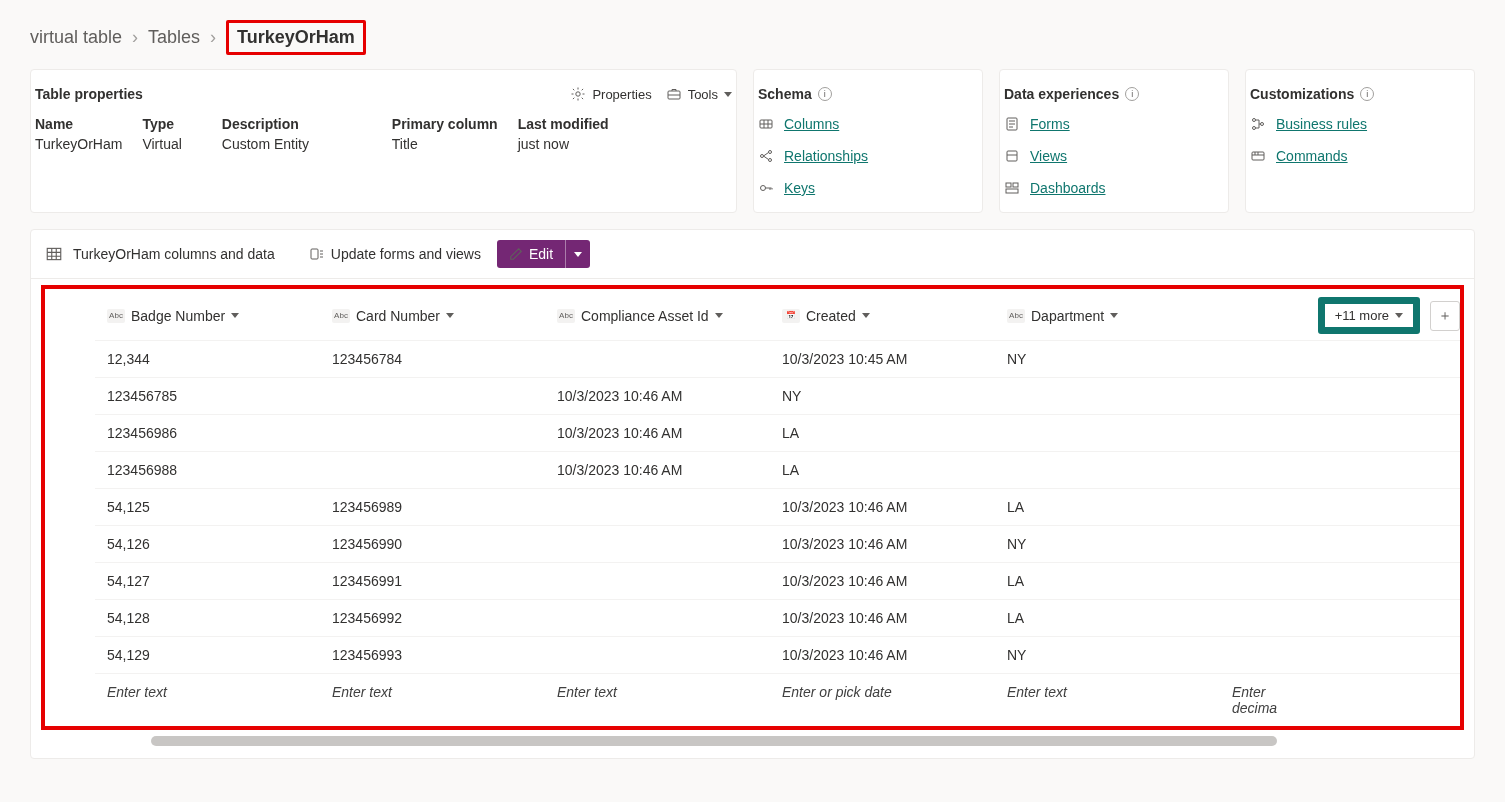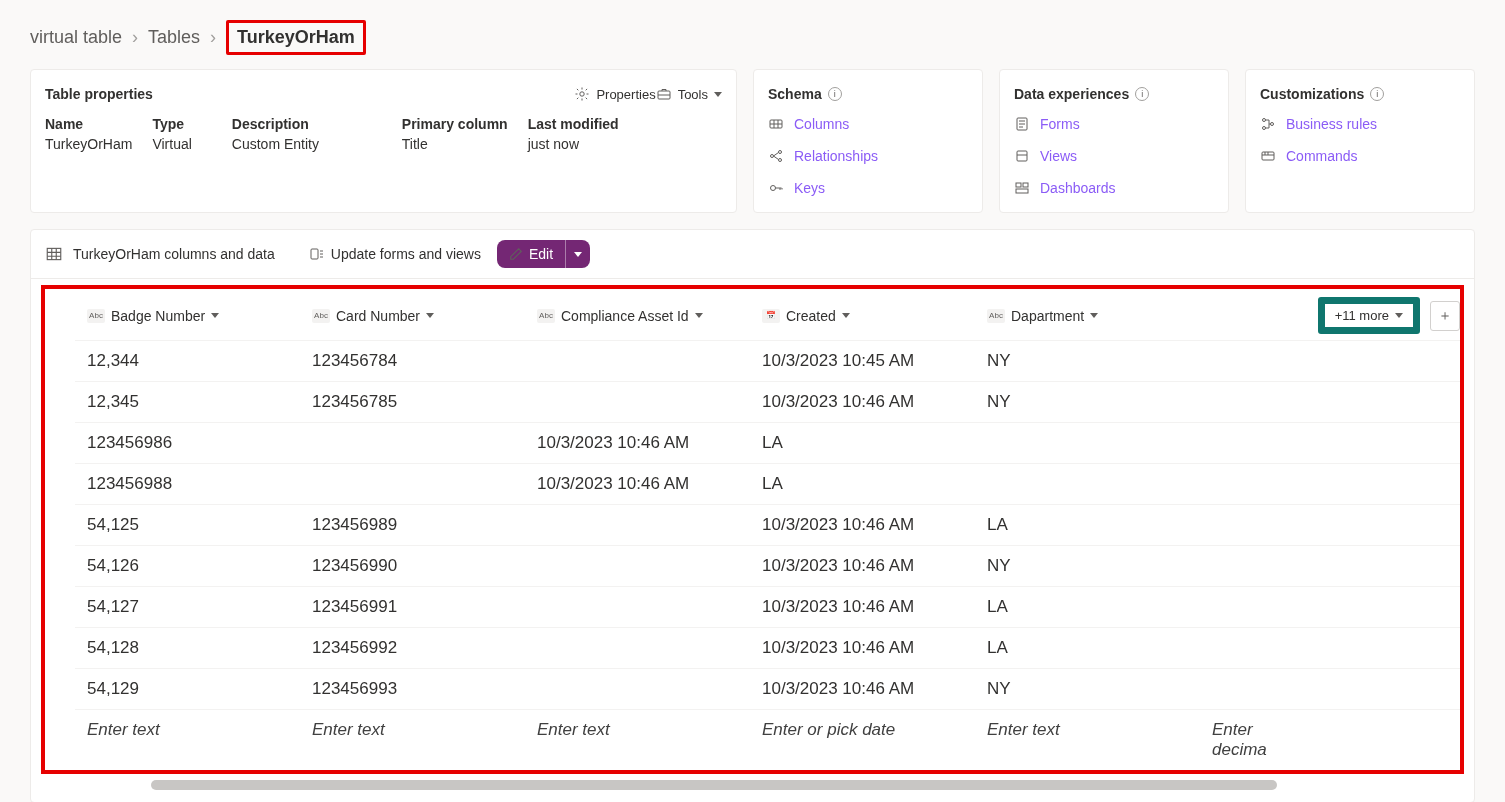--- a/index.html
+++ b/index.html
@@ -33,51 +33,51 @@
 .card-row {
   display: flex;
   gap: 16px;
   padding: 0 30px;
   align-items: stretch;
 }
 .card {
   background: #fff;
   border: 1px solid #edebe9;
   border-radius: 4px;
-  padding: 16px 14px;
+  padding: 16px 4px;
 }
 .card-props { flex: 1 1 720px; }
 .card-schema, .card-dataexp, .card-custom { flex: 0 0 230px; }
 
 .card-header {
   display: flex;
   align-items: center;
   justify-content: space-between;
   margin-bottom: 14px;
 }
 .card-title { font-size: 14px; font-weight: 600; }
 .card-header .icon-info {
   width: 14px; height: 14px; border: 1px solid #a19f9d; border-radius: 50%;
   display: inline-flex; align-items: center; justify-content: center;
   font-size: 9px; color: #605e5c; margin-left: 6px;
 }
-.header-actions { display: flex; align-items: center; }
+.header-actions { display: flex; gap: 14px; align-items: center; }
 .header-action {
   display: flex; align-items: center; gap: 6px;
   font-size: 13px; color: #323130; cursor: pointer;
 }
 
 .props-grid { display: flex; gap: 40px; }
 .prop-col { display: flex; flex-direction: row; gap: 20px; min-width: 130px; }
 .prop-label { font-size: 14px; font-weight: 600; color: #323130; }
 .prop-val { font-size: 14px; color: #323130; margin-top: 4px; }
 .prop-item .prop-val { margin-top: 4px; }
 
 .link-list { display: flex; flex-direction: column; gap: 16px; margin-top: 8px; }
-.link-item { display: flex; align-items: center; gap: 10px; cursor: pointer; color: #8b5cf6; font-size: 14px; }
+.link-item { display: flex; align-items: center; gap: 10px; cursor: pointer; color: #0f766e; font-size: 14px; text-decoration: underline; }
 .link-item svg, .header-action svg { width: 16px; height: 16px; flex:0 0 16px; }
 
 
 .grid-wrap {
   margin: 16px 30px 0 30px;
   background: #fff;
   border: 1px solid #edebe9;
   border-radius: 4px;
 }
 .grid-toolbar {
@@ -92,38 +92,38 @@
 .toolbar-right { display: flex; align-items: center; gap: 10px; }
 .tb-btn {
   display: flex; align-items: center; gap: 6px;
   font-size: 14px; cursor: pointer;
   padding: 4px 6px;
 }
 .edit-split {
   display: flex;
   background: #742774;
   color: #fff;
-  border-radius: 8px;
+  border-radius: 3px;
   overflow: hidden;
   font-size: 14px;
 }
 .edit-main { display: flex; align-items: center; gap: 6px; padding: 6px 12px; cursor: pointer; }
 .edit-caret { padding: 6px 8px; border-left: 1px solid rgba(255,255,255,0.4); cursor: pointer; display:flex; align-items:center; }
 
 
 .grid-highlight {
   margin: 6px 10px 6px 10px;
   position: relative;
 }
 .red-outline {
   border: 4px solid #e60000;
   padding: 2px 0 0 0;
 }
 
-.data-area { padding-left: 30px; }
+.data-area { padding-left: 50px; }
 .data-header {
   display: flex;
   align-items: center;
   padding: 6px 0;
 }
 .col { padding: 10px 12px; display:flex; align-items:center; gap:6px; font-size: 14px; }
 .colh { font-weight: 400; color: #323130; cursor: pointer; }
 .c-badge { width: 225px; }
 .c-card { width: 225px; }
 .c-comp { width: 225px; }
@@ -142,21 +142,21 @@
 }
 .plus-btn {
   width: 30px; height: 30px;
   border:1px solid #d2d0ce; border-radius:3px;
   display:flex;align-items:center;justify-content:center;
   cursor:pointer; color:#605e5c; margin-left:6px;
   position: relative; z-index:2; background:#fff;
 }
 
 .row { display:flex; border-top:1px solid #f3f2f1; }
-.row .cell { padding: 10px 12px; font-size:17px; }
+.row .cell { padding: 10px 12px; font-size:14px; }
 .ph { color:#404040; font-style: italic; }
 
 .type-tag {
   display:inline-flex; align-items:center; justify-content:center;
   width:18px; height:14px;
   background:#f3f2f1; border-radius:2px;
   font-size:8px; color:#605e5c;
 }
 
 .scrollbar-fake {
@@ -418,21 +418,20 @@
 
           <div id="rows-container">
               <div class="row">
                 <div class="cell c-badge">12,344</div>
                 <div class="cell c-card">123456784</div>
                 <div class="cell c-comp"></div>
                 <div class="cell c-created">10/3/2023 10:45 AM</div>
                 <div class="cell c-dept">NY</div>
               </div>
               <div class="row">
-                <div class="cell c-badge">12,345</div>
                 <div class="cell c-card">123456785</div>
                 <div class="cell c-comp"></div>
                 <div class="cell c-created">10/3/2023 10:46 AM</div>
                 <div class="cell c-dept">NY</div>
               </div>
               <div class="row">
                 <div class="cell c-card">123456986</div>
                 <div class="cell c-comp"></div>
                 <div class="cell c-created">10/3/2023 10:46 AM</div>
                 <div class="cell c-dept">LA</div>

